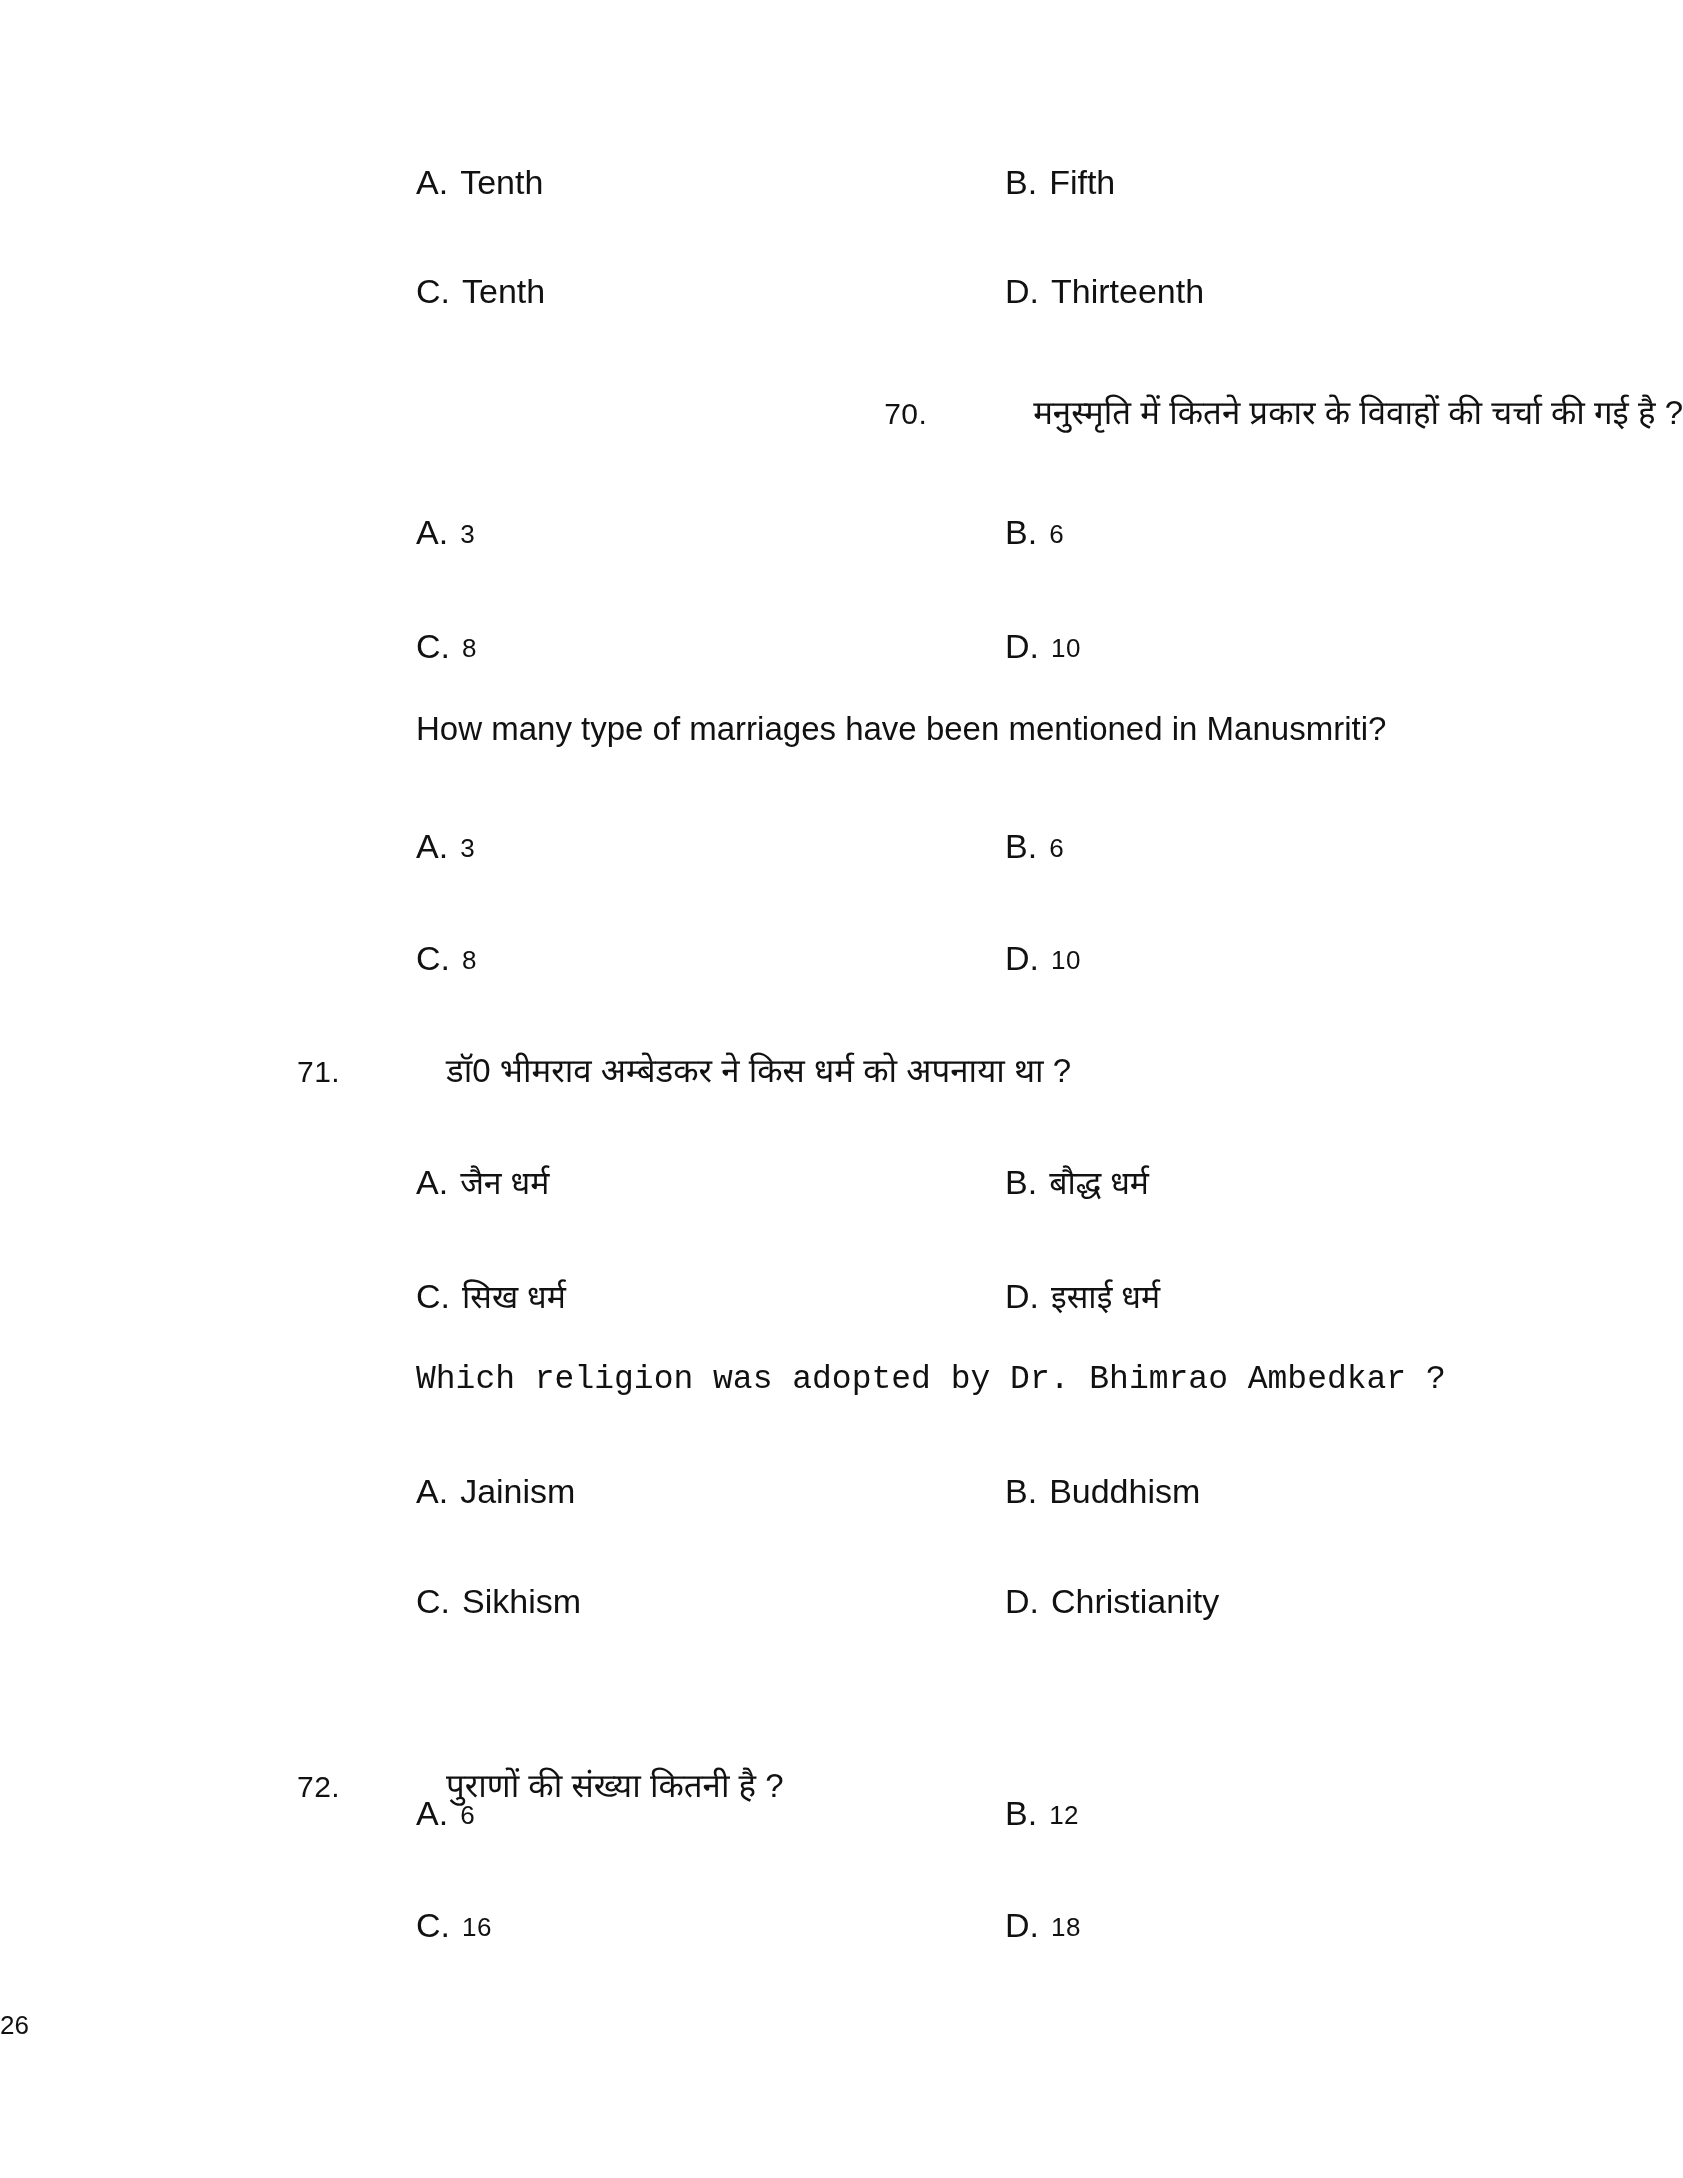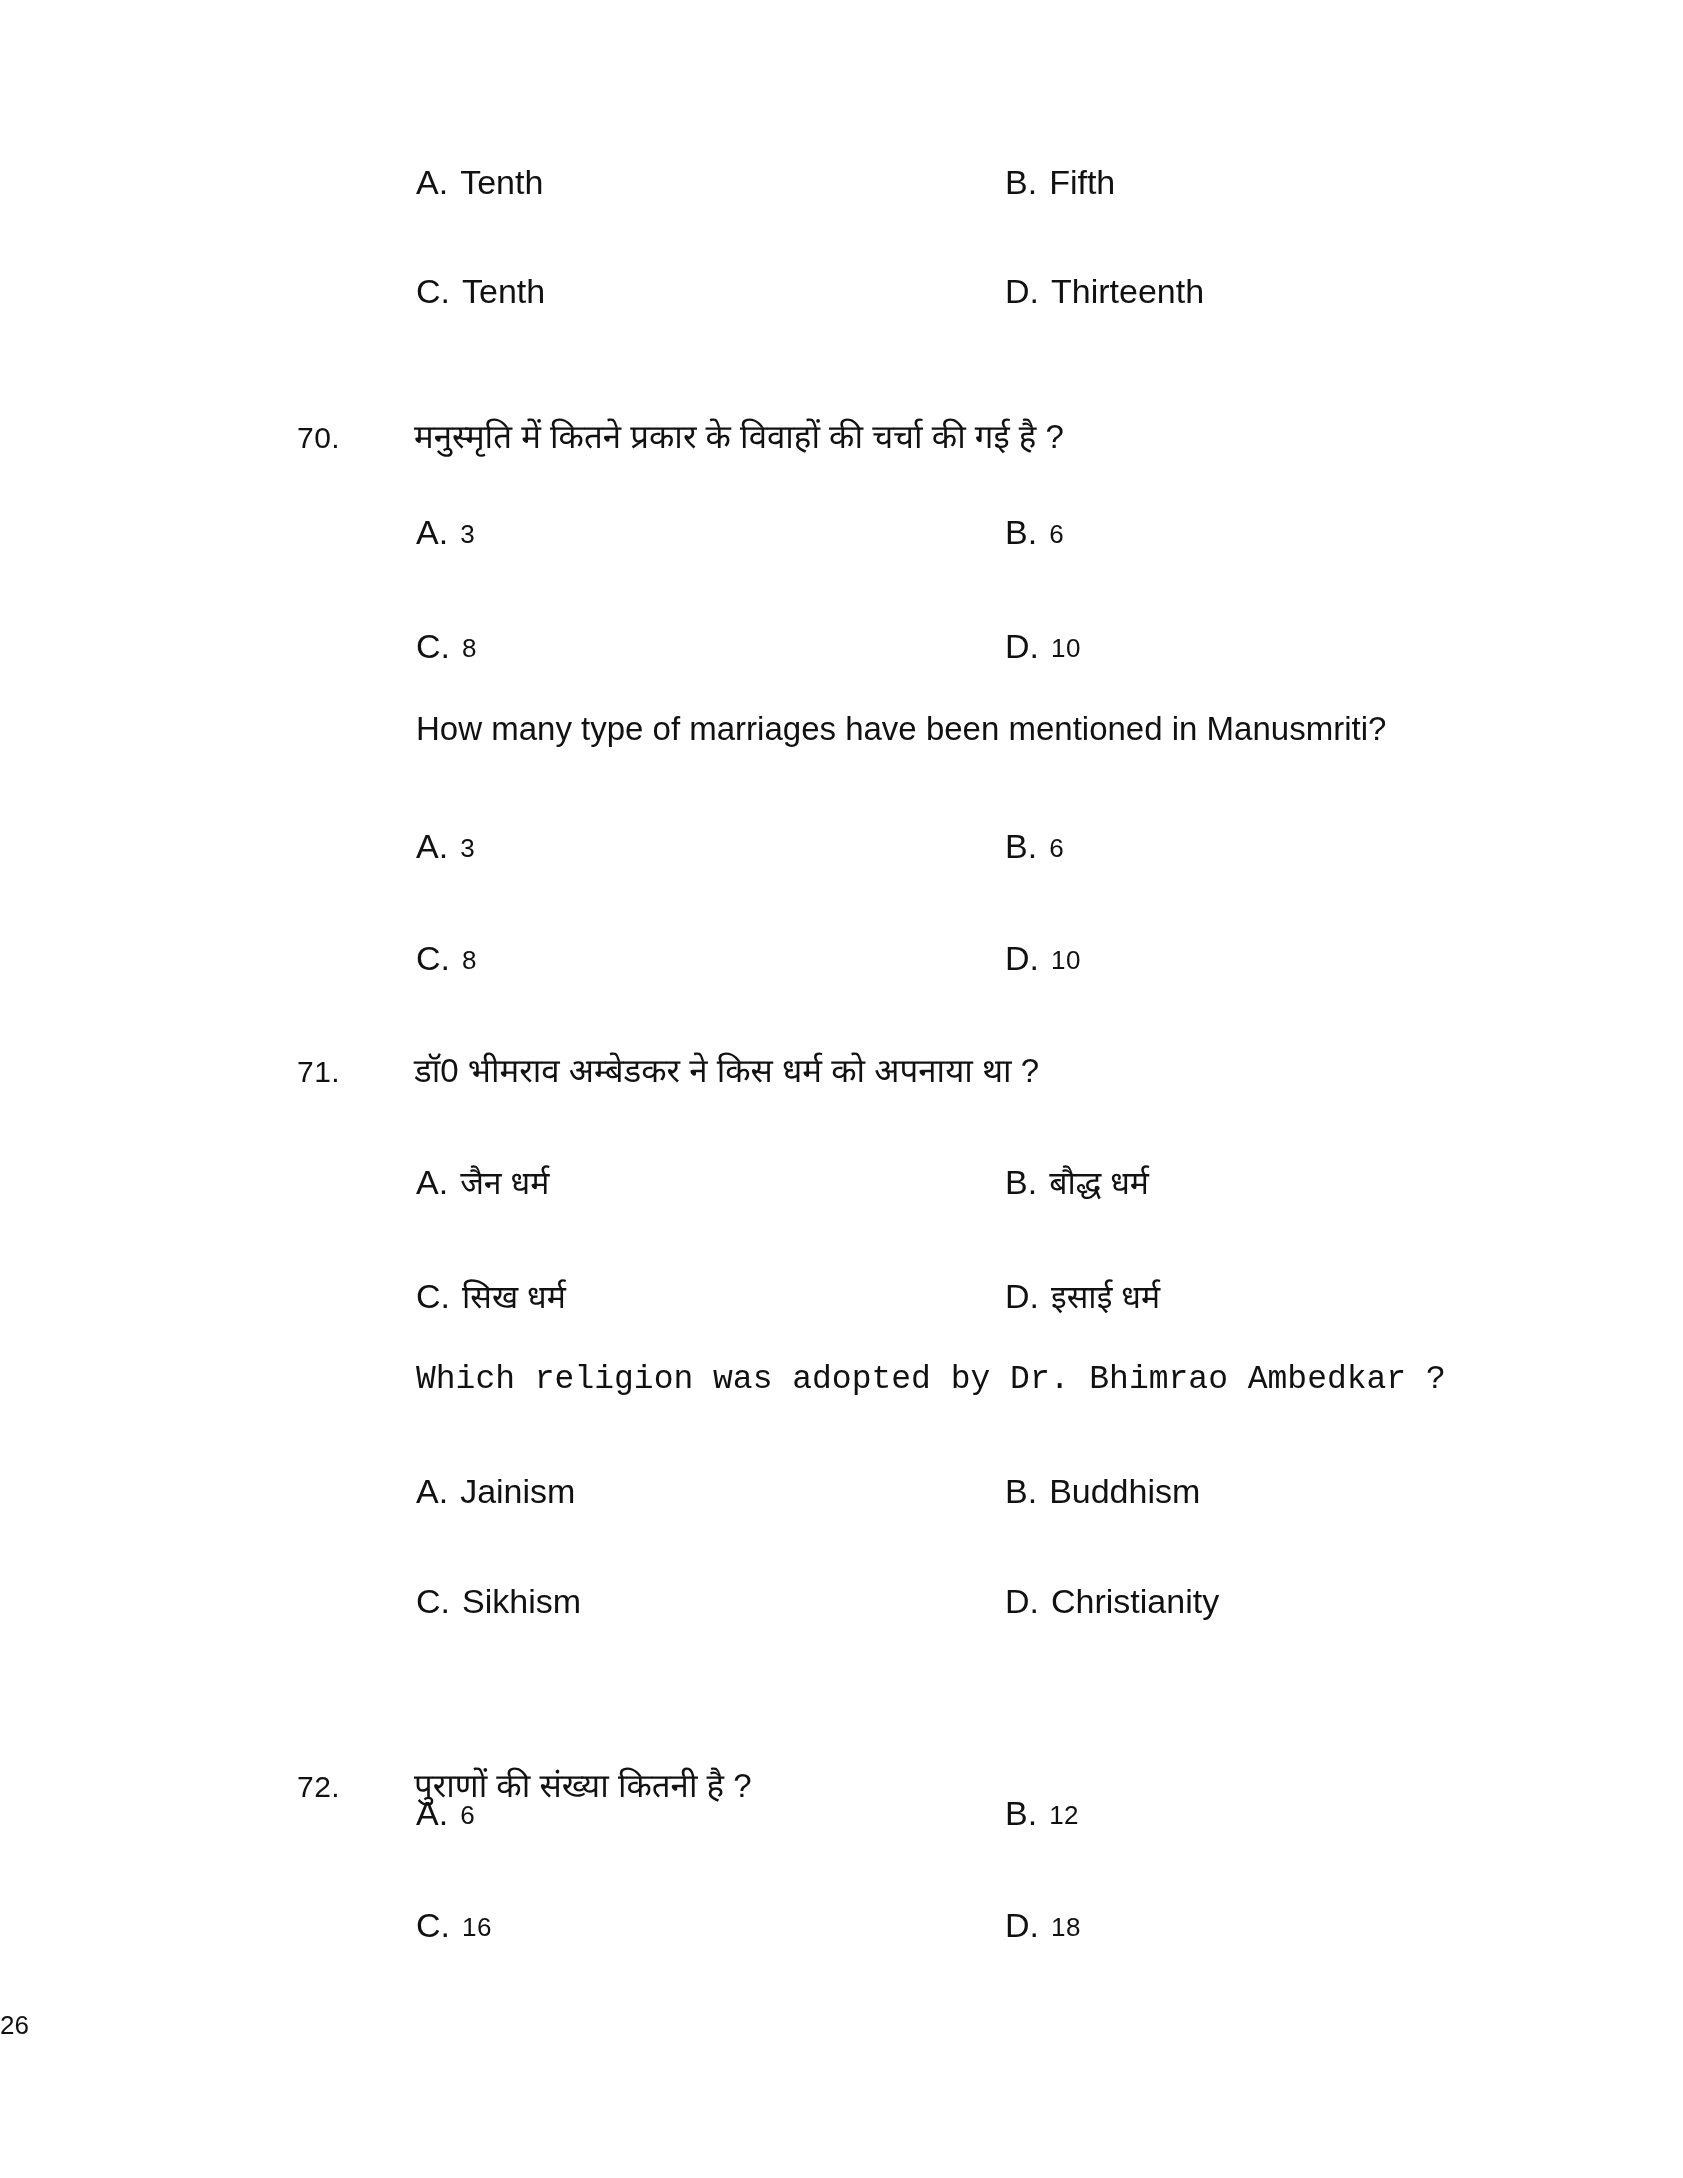--- a/index.html
+++ b/index.html
@@ -33,20 +33,21 @@
     letter-spacing: 0.5px;
     white-space: nowrap;
   }
   .qtext {
     font-size: 33px;
     white-space: nowrap;
   }
   .qtext.deva {
     font-family: "Liberation Sans", "DejaVu Sans", sans-serif;
     font-size: 33px;
+    margin-left: 32px;
   }
 
   
   .optrow {
     position: absolute;
     left: 416px;
     width: 1188px;
     display: flex;
   }
   .opt {
@@ -113,21 +114,21 @@
     <div class="opt opt-c">
       <span class="optlabel">C.</span>
       <span class="optval">Tenth</span>
     </div>
     <div class="opt opt-d">
       <span class="optlabel">D.</span>
       <span class="optval">Thirteenth</span>
     </div>
   </div>
 
-  <div class="qrow" style="top:413px;">
+  <div class="qrow" style="top:389px;justify-content:flex-end;">
     <span class="qnum">70.</span>
     <span class="qtext deva">मनुस्मृति में कितने प्रकार के विवाहों की चर्चा की गई है ?</span>
   </div>
 
   <div class="optrow" style="top:513px;">
     <div class="opt opt-a">
       <span class="optlabel">A.</span>
       <span class="optval num">3</span>
     </div>
     <div class="opt opt-b">

